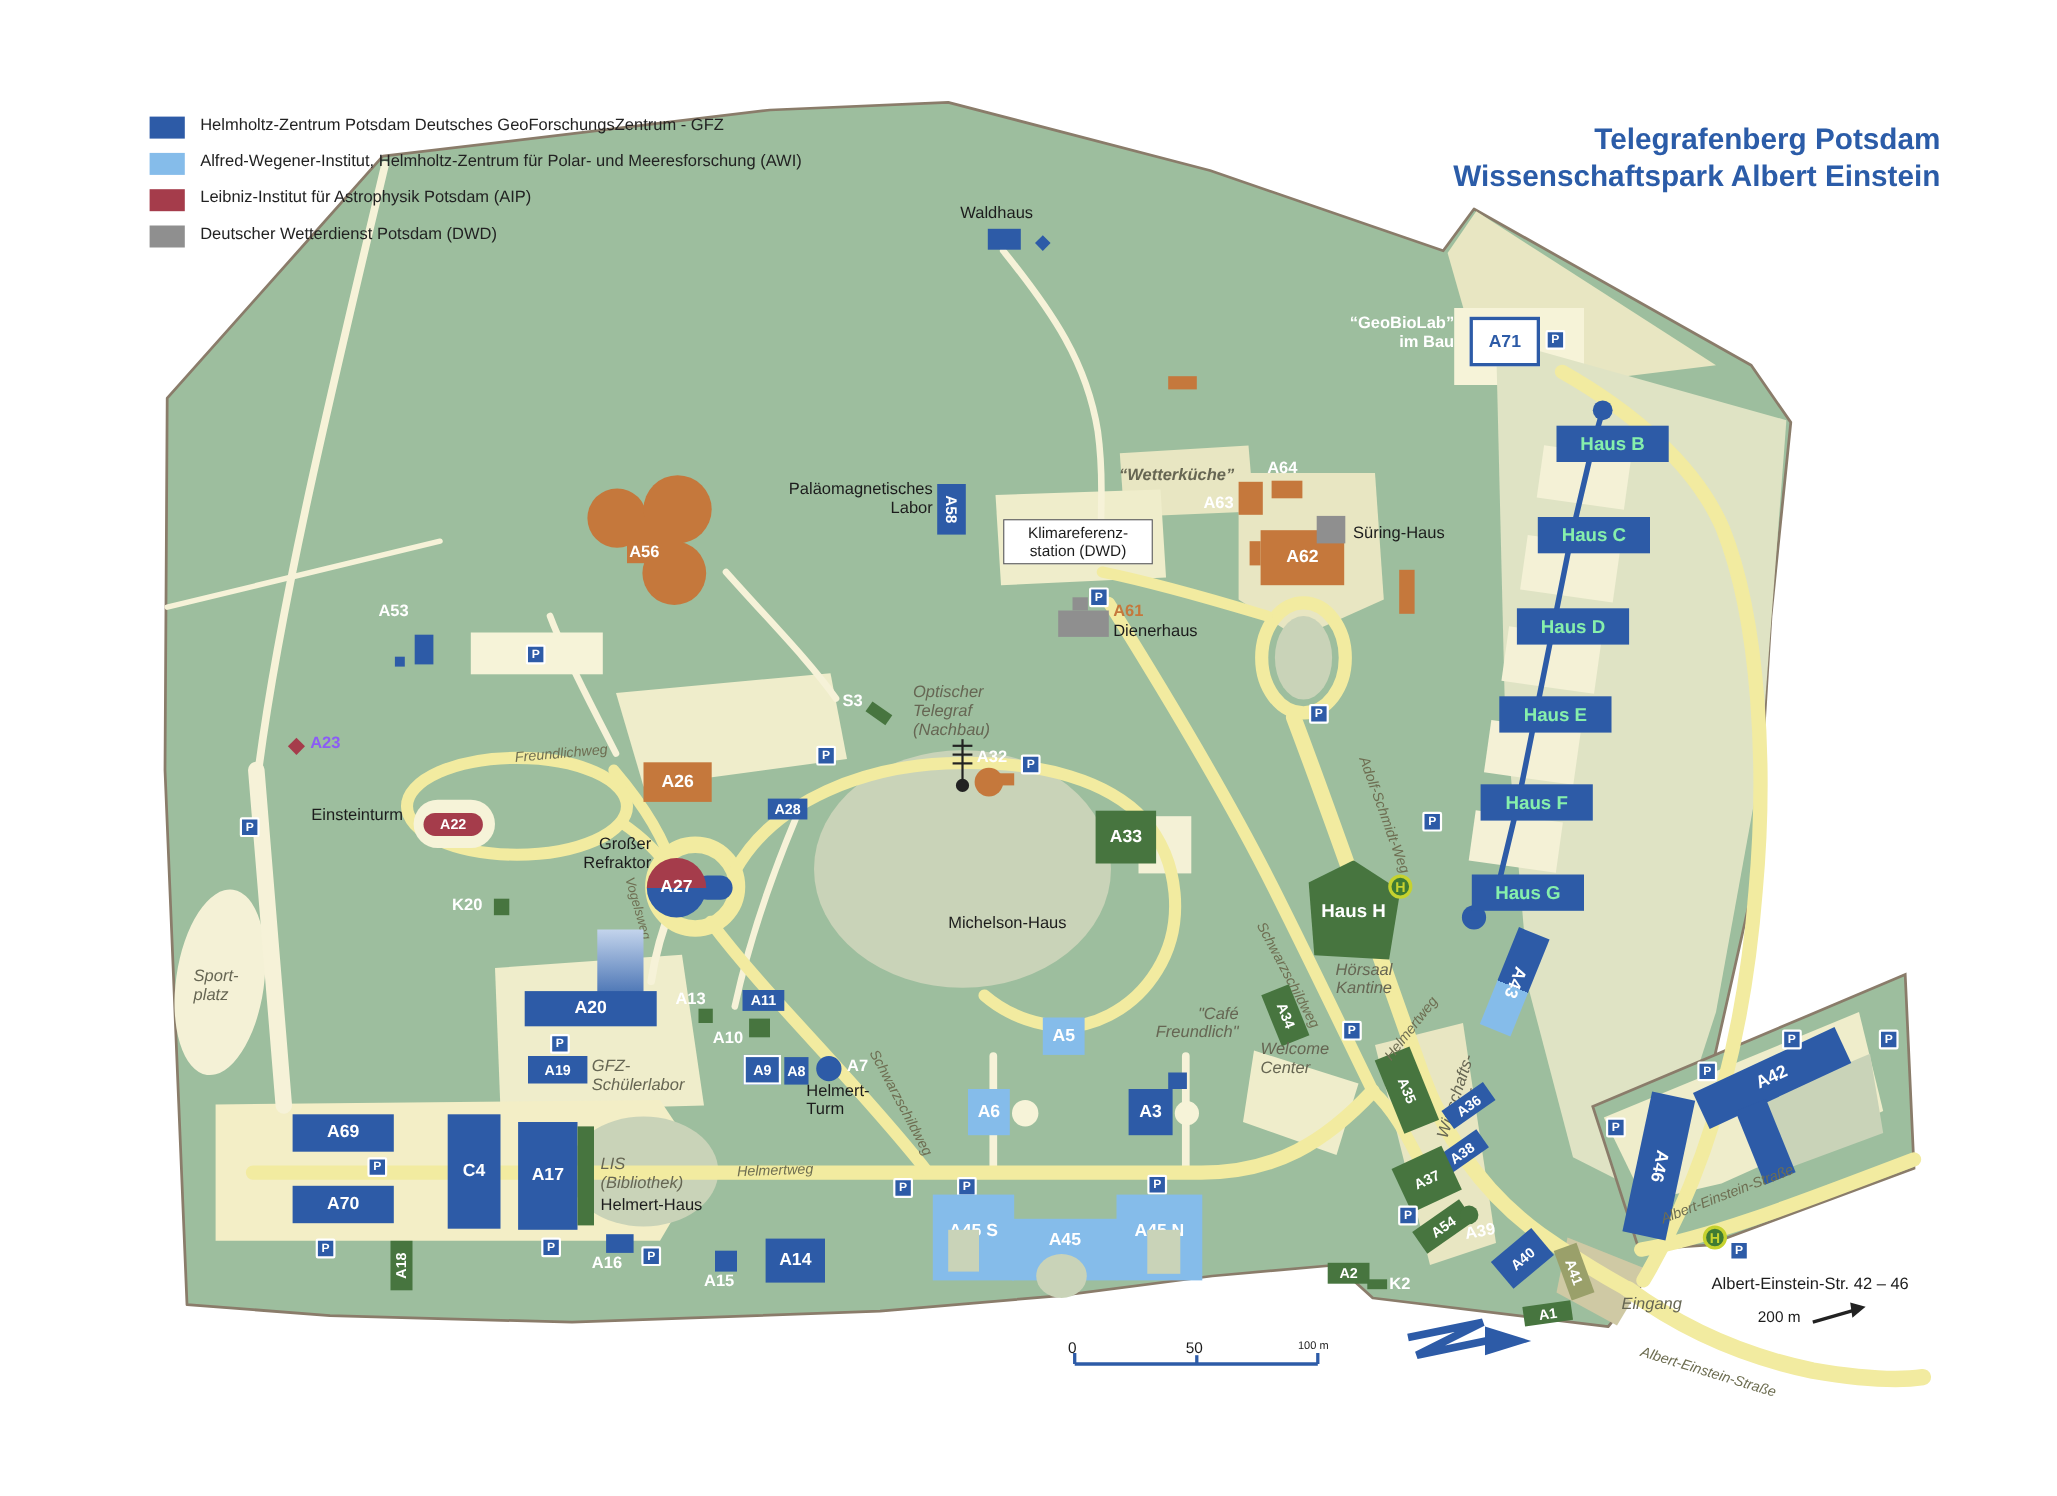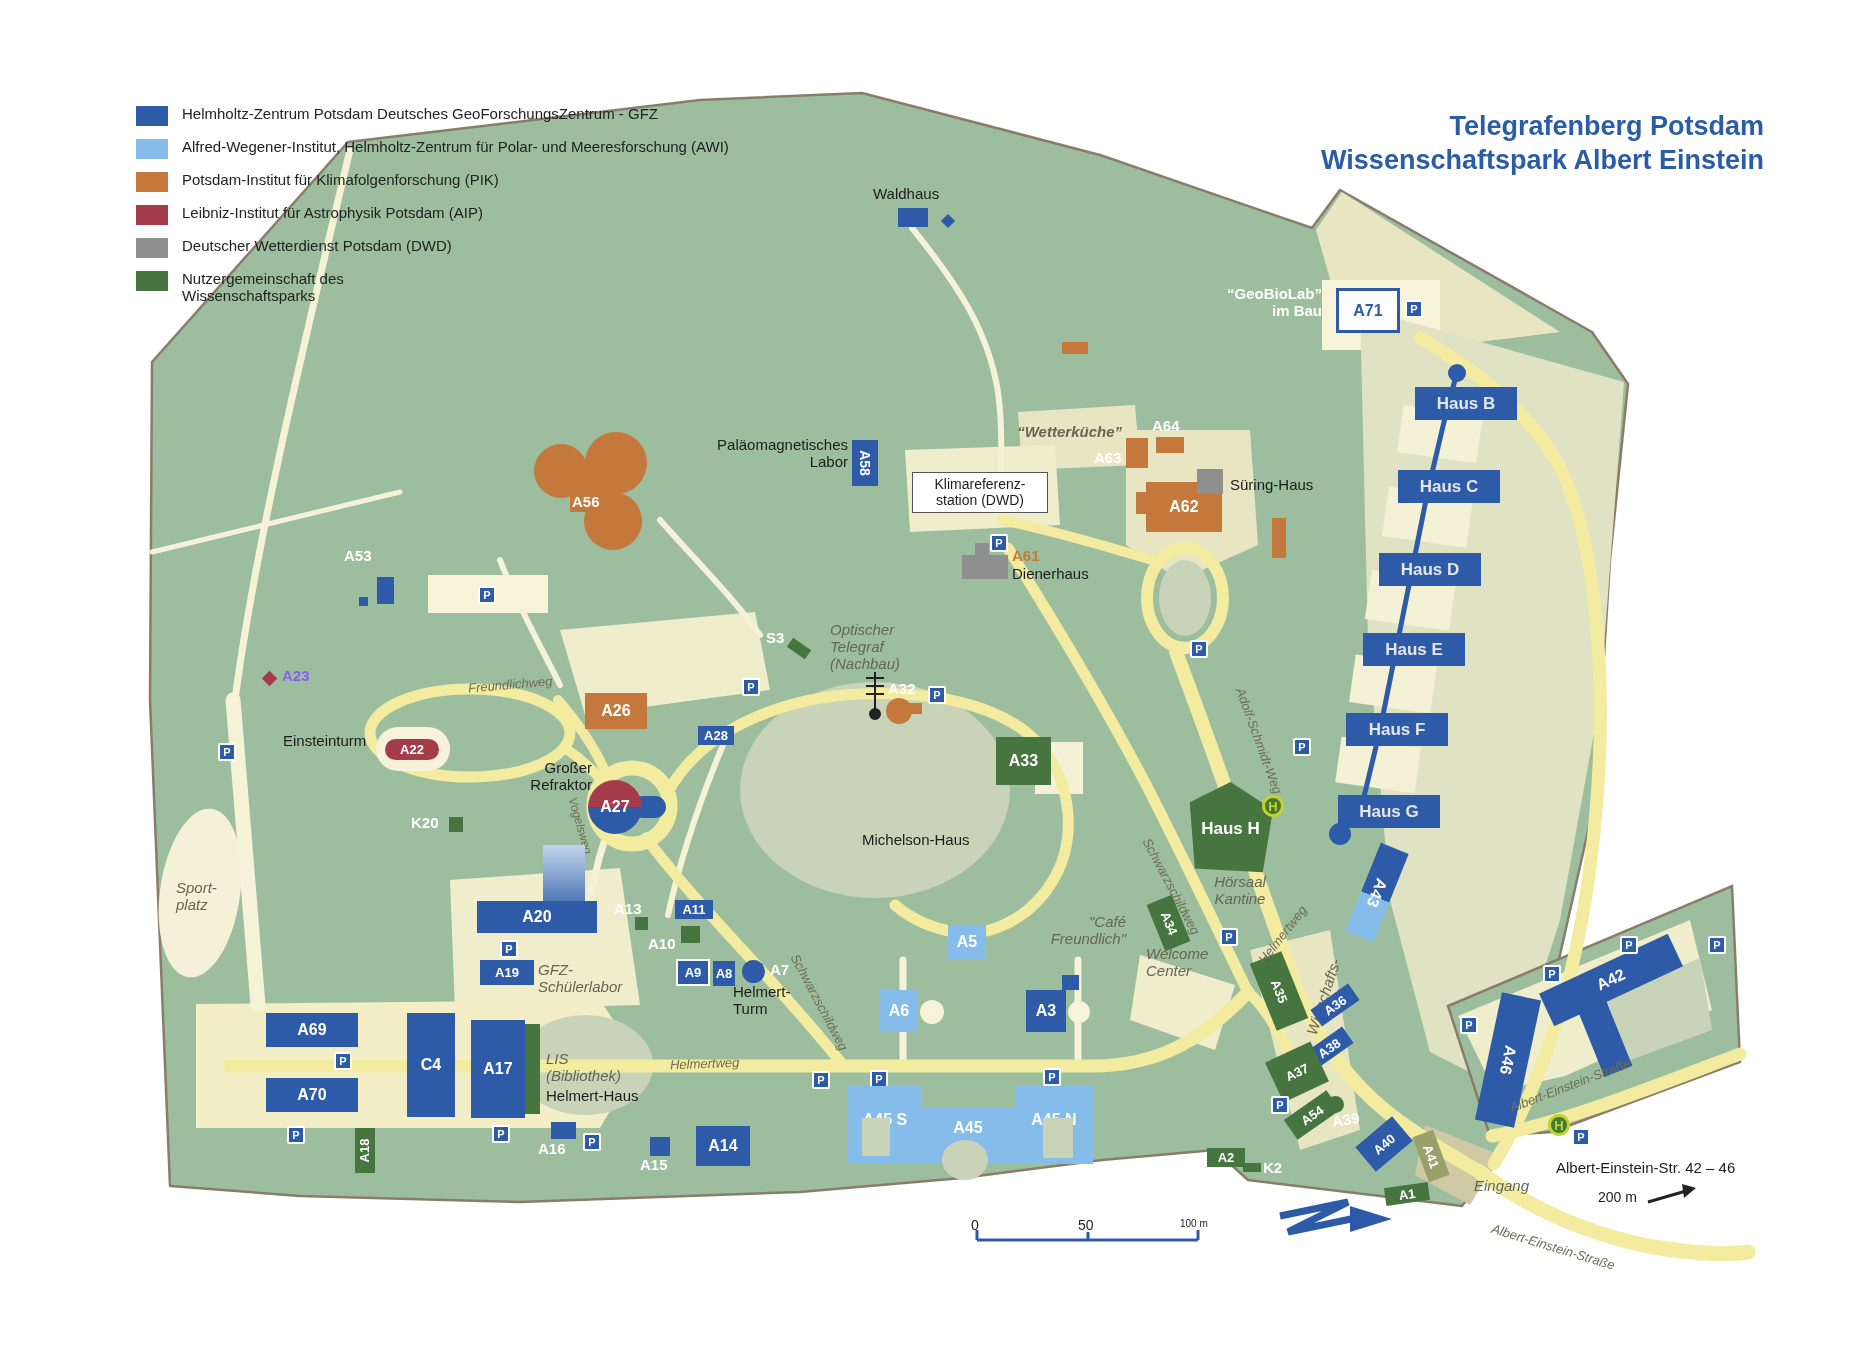--- a/index.html
+++ b/index.html
@@ -18,21 +18,21 @@
   .rd{font-style:italic;color:#6E6E52;font-size:13px}
   .org{color:#C5783C;font-weight:bold}.red{color:#8b5cf6;font-weight:bold}
   .rt{text-align:right}.ctr{text-align:center}
   
   .p{position:absolute;width:18px;height:18px;background:#2D5BA7;border:2px solid #fff;
      border-radius:2px;color:#fff;font-weight:bold;font-size:11px;display:flex;
      align-items:center;justify-content:center;box-sizing:border-box;}
   .hstop{position:absolute;width:22px;height:22px;border-radius:50%;background:#3F7B33;
      border:3px solid #C6D22F;color:#C6D22F;font-weight:bold;font-size:13px;display:flex;
      align-items:center;justify-content:center;box-sizing:border-box;}
-  .flag{position:absolute;background:#2D5BA7;color:#e5e5e5;font-weight:bold;font-size:17px;
+  .flag{position:absolute;background:#2D5BA7;color:#86efac;font-weight:bold;font-size:17px;
      display:flex;align-items:center;justify-content:center;height:33px;width:102px;}
   .vtxt{transform:rotate(90deg);white-space:nowrap}
   .vtxtu{transform:rotate(-90deg);white-space:nowrap}
   .sq{position:absolute;}
   .circ{position:absolute;border-radius:50%;}
   
   #legend{position:absolute;left:136px;top:106px;}
   .lrow{display:flex;align-items:flex-start;margin-bottom:13px;}
   .lsw{width:32px;height:20px;margin-right:14px;flex:0 0 auto;}
   .ltx{font-size:15px;color:#222;max-width:560px;line-height:1.1;}
@@ -139,34 +139,26 @@
 <div id="legend">
   <div class="lrow">
         <span class="lsw" style="background:#2D5BA7"></span>
         <span class="ltx">Helmholtz-Zentrum Potsdam Deutsches GeoForschungsZentrum - GFZ</span>
       </div>
   <div class="lrow">
         <span class="lsw" style="background:#85BCEA"></span>
         <span class="ltx">Alfred-Wegener-Institut, Helmholtz-Zentrum für Polar- und Meeresforschung (AWI)</span>
       </div>
   <div class="lrow">
-        <span class="lsw" style="background:#C5783C"></span>
-        <span class="ltx">Potsdam-Institut für Klimafolgenforschung (PIK)</span>
-      </div>
-  <div class="lrow">
         <span class="lsw" style="background:#A53C4B"></span>
         <span class="ltx">Leibniz-Institut für Astrophysik Potsdam (AIP)</span>
       </div>
   <div class="lrow">
         <span class="lsw" style="background:#8F8F8F"></span>
         <span class="ltx">Deutscher Wetterdienst Potsdam (DWD)</span>
-      </div>
-  <div class="lrow">
-        <span class="lsw" style="background:#47753F"></span>
-        <span class="ltx" style="max-width:230px">Nutzergemeinschaft des Wissenschaftsparks</span>
       </div>
 </div>
 
 <div id="title">
   <div>Telegrafenberg Potsdam</div>
   <div>Wissenschaftspark Albert Einstein</div>
 </div>
 
 <div class="t" style="left:873px;top:186px">Waldhaus</div>
 <div class="sq gfz" style="left:898px;top:208px;width:30px;height:19px"></div>

